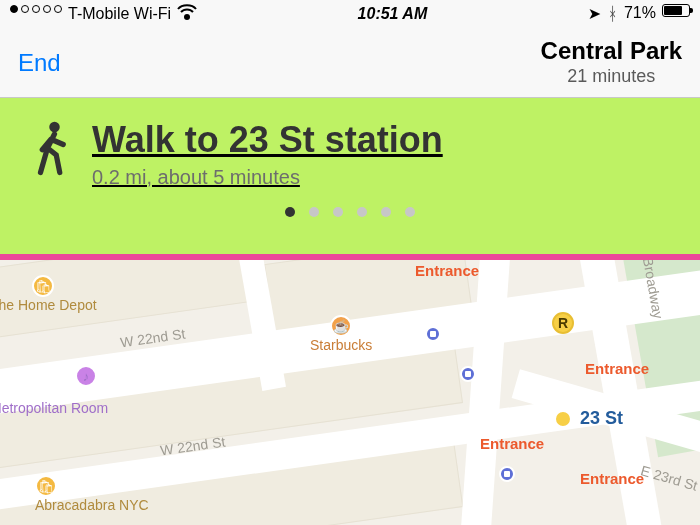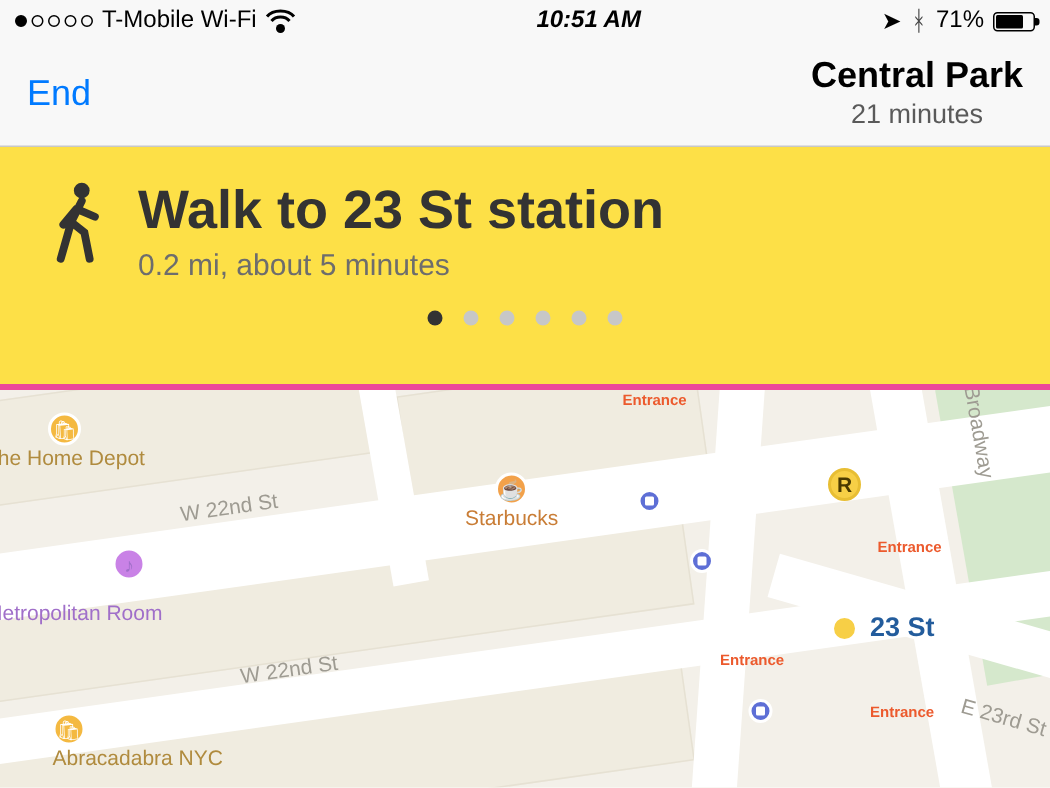--- a/index.html
+++ b/index.html
@@ -1,40 +1,40 @@
 <!DOCTYPE html>
 <html><head>
 <meta charset="utf-8">
 <style>
   * { margin:0; padding:0; box-sizing:border-box; font-family: -apple-system, "Helvetica Neue", Arial, sans-serif; }
   html,body { width:700px; height:525px; overflow:hidden; }
   .screen { width:700px; height:525px; position:relative; background:#f7f5f0; }
   
   .status { height:28px; background:#f8f8f8; display:flex; align-items:center; justify-content:space-between; padding:0 10px; font-size:16px; color:#000; }
-  .status .left, .status .right { display:flex; align-items:center; gap:6px; }
+  .status .left, .status .right { display:flex; align-items:flex-start; gap:6px; }
   .status .center { font-weight:600;font-style:italic; }
   .dots { display:flex; gap:3px; }
   .dots span { width:8px; height:8px; border-radius:50%; border:1px solid #000; }
   .dots span.filled { background:#000; }
   .wifi { position:relative; width:20px; height:15px; display:inline-block; }
   .wifi::before { content:""; position:absolute; bottom:0; left:7px; width:6px; height:6px; background:#000; border-radius:50%; }
   .wifi svg { position:absolute; top:-1px; left:0; }
   .bt { font-size:18px; color:#444; }
   .loc { font-size:16px; color:#000; }
   .battery { width:28px; height:13px; border:1.5px solid #000; border-radius:3px; position:relative; }
   .battery::after { content:""; position:absolute; right:-4px; top:3px; width:3px; height:5px; background:#000; border-radius:0 2px 2px 0;}
   .battery .fill { position:absolute; left:1px; top:1px; bottom:1px; width:71%; background:#000; border-radius:1px;}
   
   .header { background:#f8f8f8; border-bottom:1px solid #c8c8c8; height:70px; display:flex; align-items:center; justify-content:space-between; padding:0 18px; }
   .header .left,.header .right { color:#007aff; font-size:24px; cursor:pointer; }
   .header .mid { text-align:center; line-height:1.2;margin-left:15px; }
   .header .title { font-size:24px; font-weight:700; color:#000; }
   .header .subtitle { font-size:18px; color:#5a5a5a; }
   
-  .card { background:#fde047; border-bottom:4px solid #ec4899; height:162px; padding:22px 30px 10px 30px; }
+  .card { background:#bef264; border-bottom:6px solid #ec4899; height:162px; padding:22px 30px 10px 30px;text-decoration:underline; }
   .card-row { display:flex; align-items:flex-start; gap:20px; }
   .walk-icon { width:42px; height:56px; color:#333; }
   .card .itxt { font-size:36px; font-weight:600; color:#333; line-height:1.1; }
   .card .isub { font-size:20px; color:#6d6d6d; margin-top:6px; }
   .pager { display:flex; justify-content:center; gap:14px; margin-top:18px; }
   .pager span { width:10px; height:10px; border-radius:50%; background:#c7c7c7; }
   .pager span.active { background:#333; }
   
   .map { position:absolute; left:0; right:0; top:260px; bottom:0; background:#f3f0e9; overflow:hidden; }
   .road { position:absolute; background:#fff; }
@@ -51,21 +51,21 @@
   .b4 { left:-10px; top:200px; width:470px; height:80px; transform:rotate(-8deg);}
   .green { position:absolute; left:640px; top:-10px; width:100px; height:200px; background:#d5e8cc; transform:rotate(-10deg);}
   .street-label { position:absolute; color:#9e9b92; font-size:14px; }
   .poi { position:absolute; display:flex; flex-direction:column; align-items:center; font-size:14px; color:#b08b3e; }
   .poi .pin { width:22px; height:22px; border-radius:50%; display:flex; align-items:center; justify-content:center; font-size:13px; color:#fff; }
   .pin.shop { background:#f4b941; border:2px solid #fff; }
   .pin.art { background:#c982e6; border:2px solid #fff; }
   .pin.cafe { background:#f2a14a; border:2px solid #fff; }
   .poi.art span { color:#a06fc9; }
   .poi.cafe span { color:#c97d36; }
-  .entrance { position:absolute; font-weight:700; color:#ec5a2d; font-size:10px; }
+  .entrance { position:absolute; font-weight:700; color:#ec5a2d; font-size:15px; }
   .stop-r { position:absolute; width:22px; height:22px; border-radius:50%; background:#f7cf46; color:#4a3a00; font-weight:700; display:flex; align-items:center; justify-content:center; font-size:14px; border:2px solid #e8be33;}
   .stop-23 { position:absolute; width:18px; height:18px; border-radius:50%; background:#f7cf46; border:2px solid #fff;}
   .st23-label { position:absolute; font-weight:700; color:#235c9c; font-size:18px; }
   .bus { position:absolute; width:16px; height:16px; border-radius:50%; background:#5e6fd6; border:2px solid #fff; }
   .bus::after { content:""; position:absolute; left:3px; top:3px; width:6px; height:6px; background:#fff; border-radius:1px;}
 </style>
 </head>
 <body>
 
 <div class="screen">

